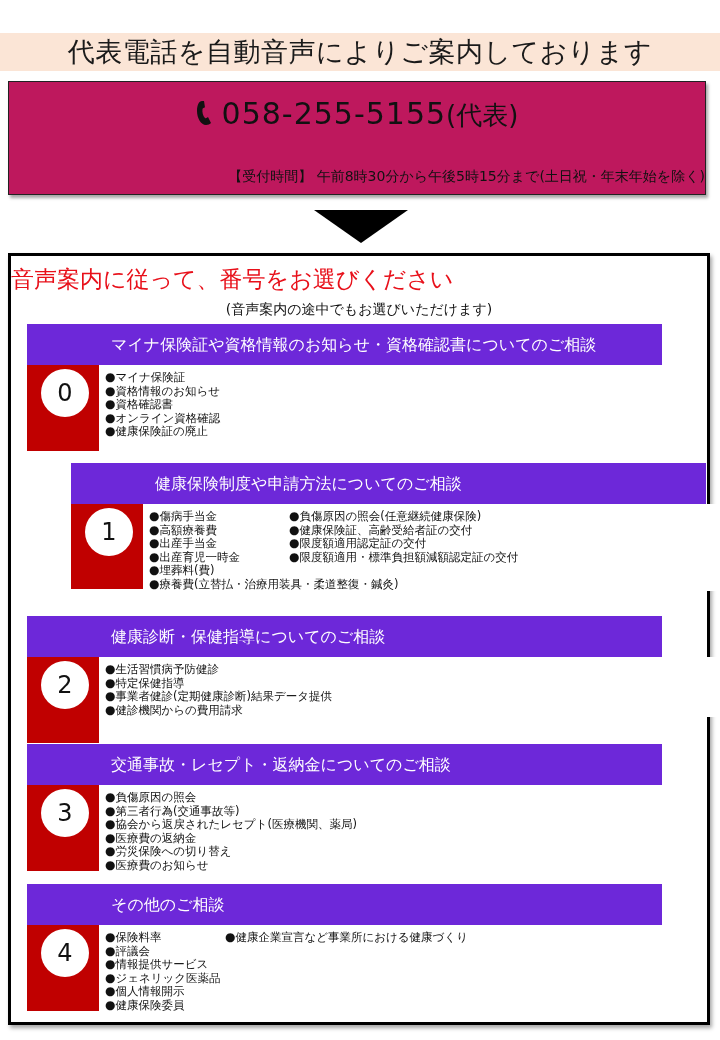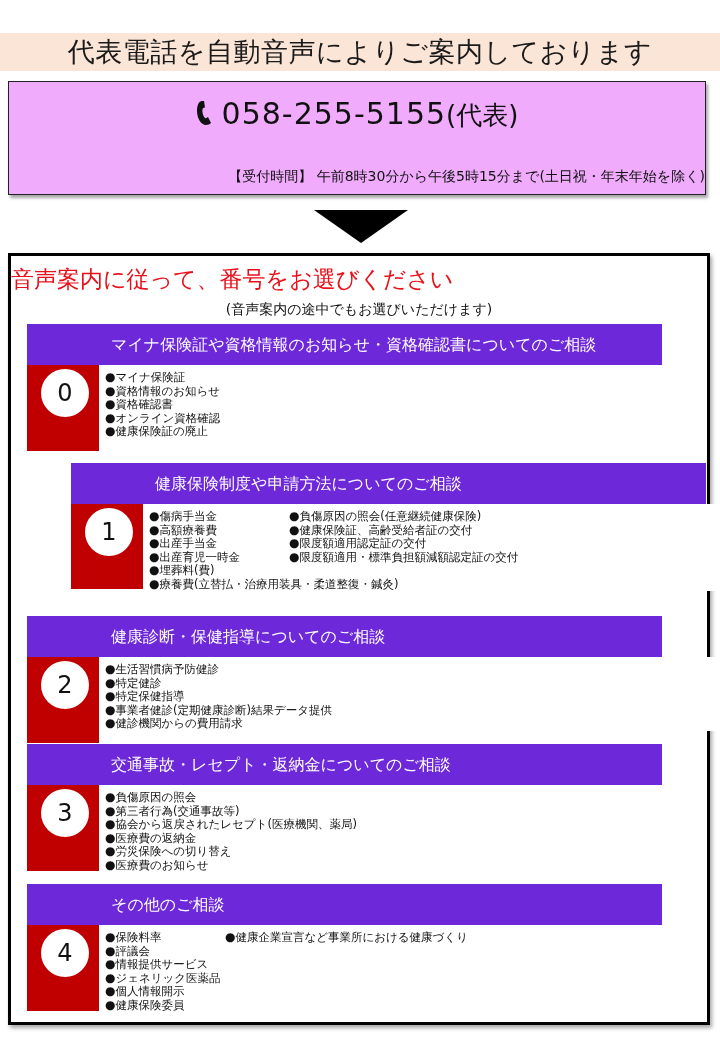--- a/index.html
+++ b/index.html
@@ -30,21 +30,21 @@
       white-space: nowrap;
     }
     .phone-box {
       position: absolute;
       left: 8px;
       top: 81px;
       width: 698px;
       height: 114px;
       border: 1.5px solid #222;
       box-shadow: 2px 3px 3px rgba(0,0,0,0.35);
-      background: #f0abfc;
+      background: #be185d;
       box-sizing: border-box;
     }
     .phone-line {
       position: absolute;
       left: 0;
       right: 0;
       top: 12px;
       text-align: center;
       font-size: 30px;
       line-height: 40px;
@@ -243,21 +243,20 @@
   </div>
 
   <div class="option" style="top:360px;height:128px;padding-left:20px;">
     <div class="option-header">健康診断・保健指導についてのご相談</div>
     <div class="option-side" style="height:86px;">
       <div class="option-circle" style="top:4px;">2</div>
     </div>
     <div class="option-body">
       <div class="col">
         <div class="item">生活習慣病予防健診</div>
-        <div class="item">特定健診</div>
         <div class="item">特定保健指導</div>
         <div class="item">事業者健診(定期健康診断)結果データ提供</div>
         <div class="item">健診機関からの費用請求</div>
       </div>
     </div>
   </div>
 
   <div class="option" style="top:488px;height:130px;">
     <div class="option-header">交通事故・レセプト・返納金についてのご相談</div>
     <div class="option-side" style="height:86px;">

